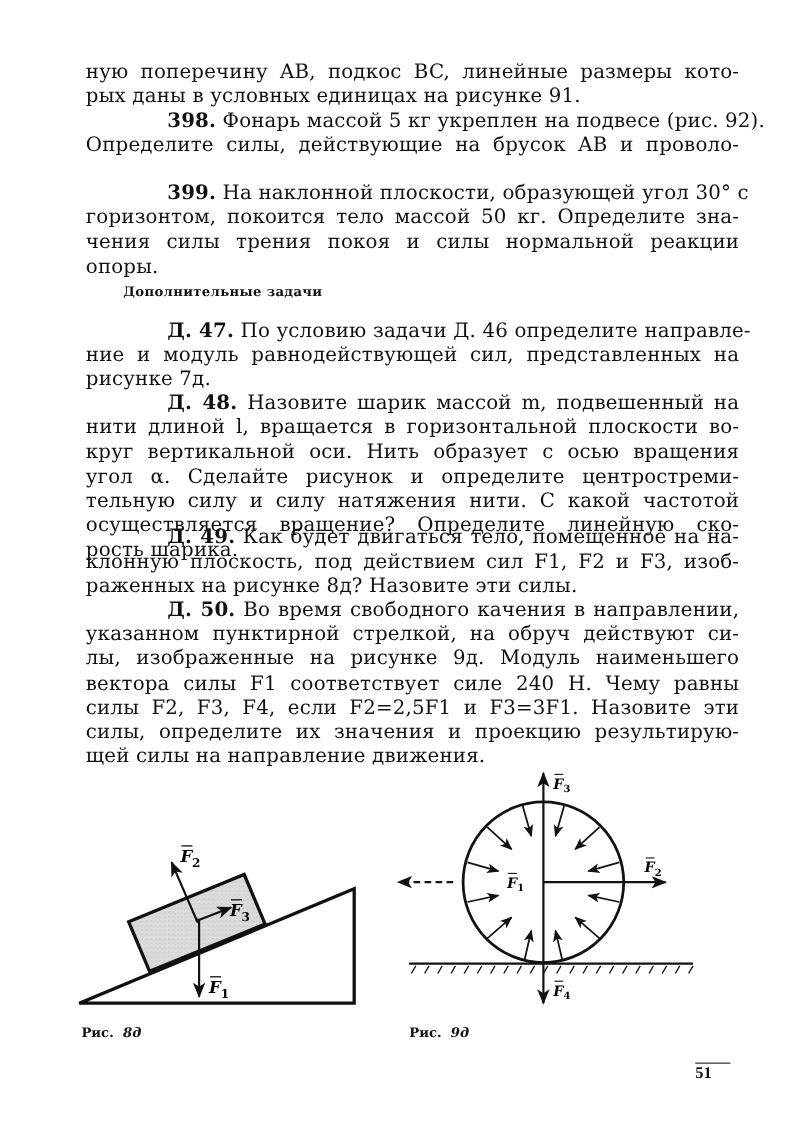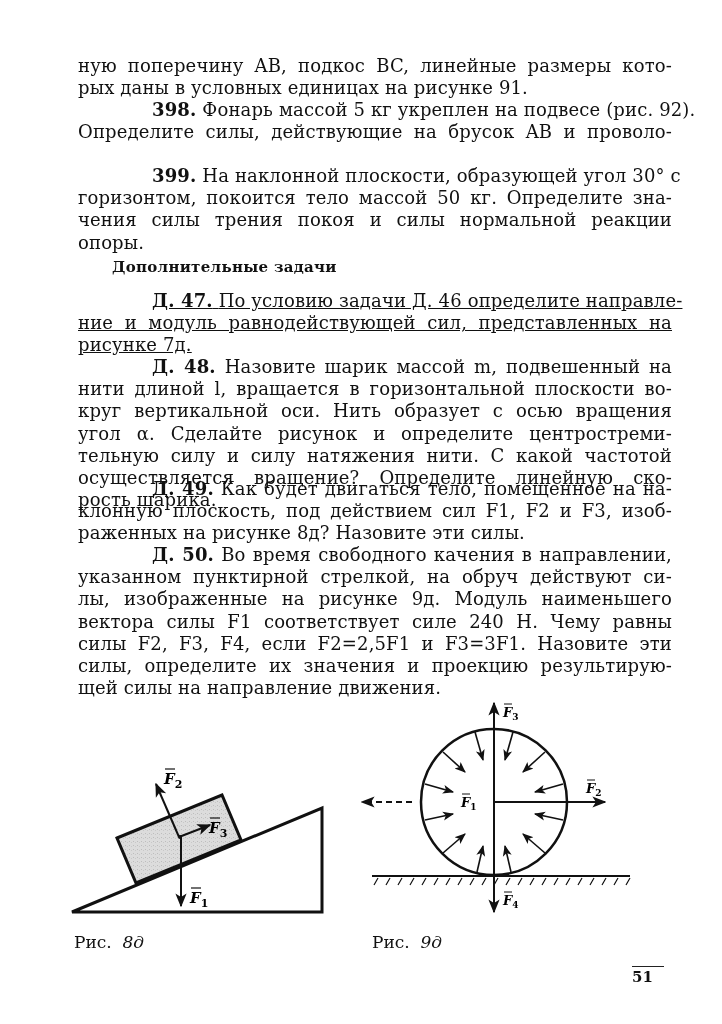--- a/index.html
+++ b/index.html
@@ -3,27 +3,27 @@
 <meta charset="utf-8">
 <style>
   html, body { margin: 0; padding: 0; background: #ffffff; }
   body { width: 722px; height: 1024px; position: relative; overflow: hidden;
          font-family: "DejaVu Serif", "Liberation Serif", serif; color: #111; }
   .line { font-size: 18px; line-height: 22.2px; white-space: nowrap;
           text-align: justify; text-align-last: justify; letter-spacing: 0.15px; }
   .line.last { text-align-last: left; }
   .para-first { text-indent: 34px; }
   .b { font-weight: bold; margin-left: 40px; }
-  .heading { position: absolute; left: 112px; top: 258px; font-weight: bold; font-size: 15px;
+  .heading { position: absolute; left: 112px; top: 258px; font-weight: bold; font-size: 12px;
              letter-spacing: 0.3px; }
   .block { position: absolute; left: 78px; width: 594px; }
-  .caption { position: absolute; font-weight: normal; font-size: 17px; }
+  .caption { position: absolute; font-weight: bold; font-size: 12px; }
   .caption .ci { font-style: italic; }
   .page-num { position: absolute; left: 632px; top: 966px; font-size: 15px; font-weight: bold;
-              border-top: 1.5px solid #222; padding-top: 1px; width: 32px; }
+              border-top: 1.5px solid #222; padding-top: 1px; width: 32px; font-family: Liberation Serif, serif; }
   svg text { font-family: "DejaVu Serif", "Liberation Serif", serif; font-style: italic; font-weight: bold; }
 </style>
 </head>
 <body>
 
 <div class="block" style="top:55px;">
   <div class="line">ную поперечину AB, подкос BC, линейные размеры кото-</div>
   <div class="line last">рых даны в условных единицах на рисунке 91.</div>
 </div>
 
@@ -34,21 +34,21 @@
 
 <div class="block" style="top:165px;">
   <div class="line para-first"><span class="b">399.</span> <span>На наклонной плоскости, образующей угол 30° с</span></div>
   <div class="line">горизонтом, покоится тело массой 50 кг. Определите зна-</div>
   <div class="line">чения силы трения покоя и силы нормальной реакции</div>
   <div class="line last">опоры.</div>
 </div>
 
 <div class="heading">Дополнительные задачи</div>
 
-<div class="block" style="top:290px;text-decoration:underline;">
+<div class="block" style="top:290px;">
   <div class="line para-first"><span class="b">Д. 47.</span> <span>По условию задачи Д. 46 определите направле-</span></div>
   <div class="line">ние и модуль равнодействующей сил, представленных на</div>
   <div class="line last">рисунке 7д.</div>
 </div>
 
 <div class="block" style="top:356px;">
   <div class="line para-first"><span class="b">Д. 48.</span> <span>Назовите шарик массой m, подвешенный на</span></div>
   <div class="line">нити длиной l, вращается в горизонтальной плоскости во-</div>
   <div class="line">круг вертикальной оси. Нить образует с осью вращения</div>
   <div class="line">угол α. Сделайте рисунок и определите центростреми-</div>

